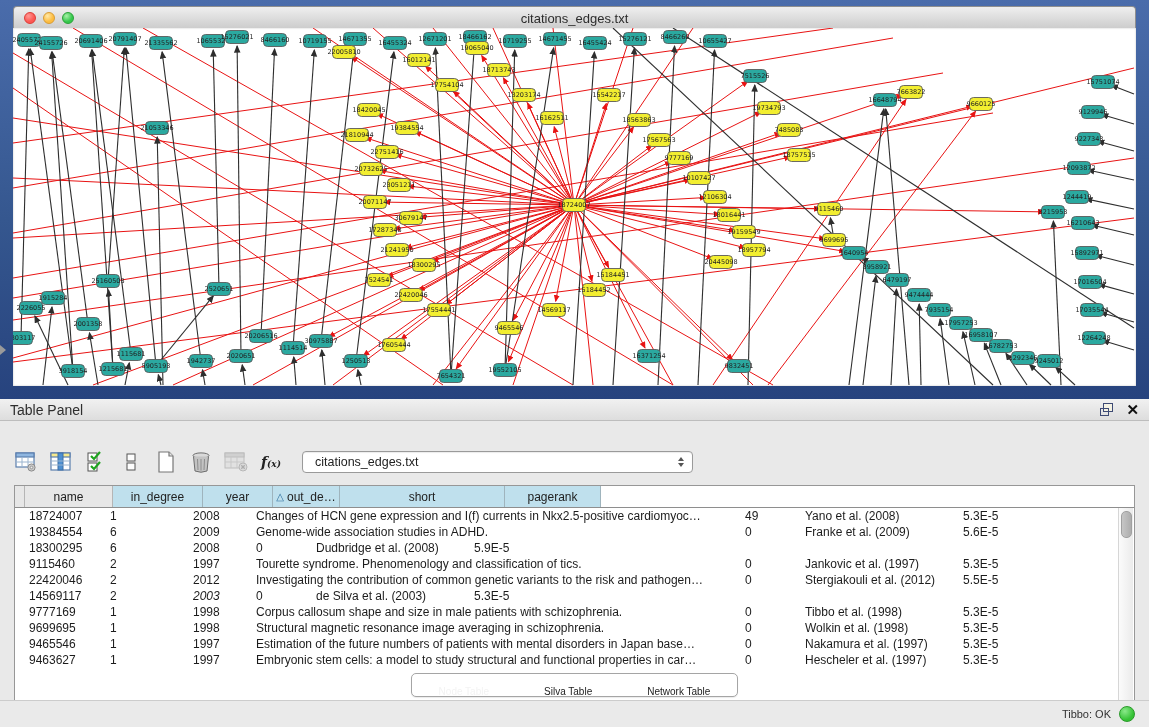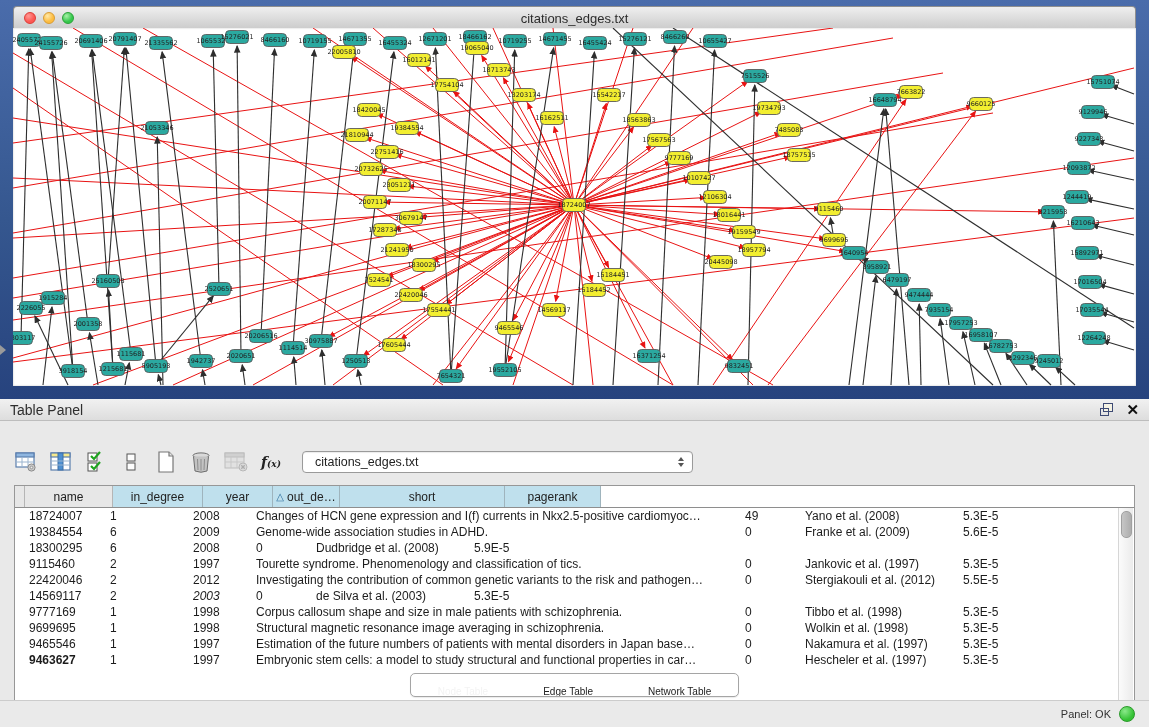--- a/index.html
+++ b/index.html
@@ -674,40 +674,40 @@
           <div class="td" style="width: 81px;">9465546</div>
           <div class="td" style="width: 83px;">1</div>
           <div class="td" style="width: 63px;">1997</div>
           <div class="td" style="width: 489px;">Estimation of the future numbers of patients with mental disorders in Japan base…</div>
           <div class="td" style="width: 60px;">0</div>
           <div class="td" style="width: 158px;">Nakamura et al. (1997)</div>
           <div class="td" style="width: 89px;">5.3E-5</div>
         </div>
         <div class="trow">
           <div class="td" style="width: 3px;"></div>
-          <div class="td" style="width: 81px; font-weight: bold;">9463627</div>
+          <div class="td" style="width: 81px;">9463627</div>
           <div class="td" style="width: 83px;">1</div>
           <div class="td" style="width: 63px;">1997</div>
           <div class="td" style="width: 489px;">Embryonic stem cells: a model to study structural and functional properties in car…</div>
           <div class="td" style="width: 60px;">0</div>
           <div class="td" style="width: 158px;">Hescheler et al. (1997)</div>
           <div class="td" style="width: 89px;">5.3E-5</div>
         </div>
       </div>
     <div class="vscroll">
       <div class="vthumb"></div>
     </div>
   </div>
 
   <div class="tabsbar">
     <div class="seg">
       <button class="sel">Node Table</button>
-      <button>Edge Table</button>
+      <button>Silva Table</button>
       <button>Network Table</button>
     </div>
   </div>
 
   <div class="statusbar">
-    <span class="mem-label">Panel: OK</span>
+    <span class="mem-label">Tibbo: OK</span>
     <span class="mem-dot"></span>
   </div>
 
 </div>
 
 </body></html>

